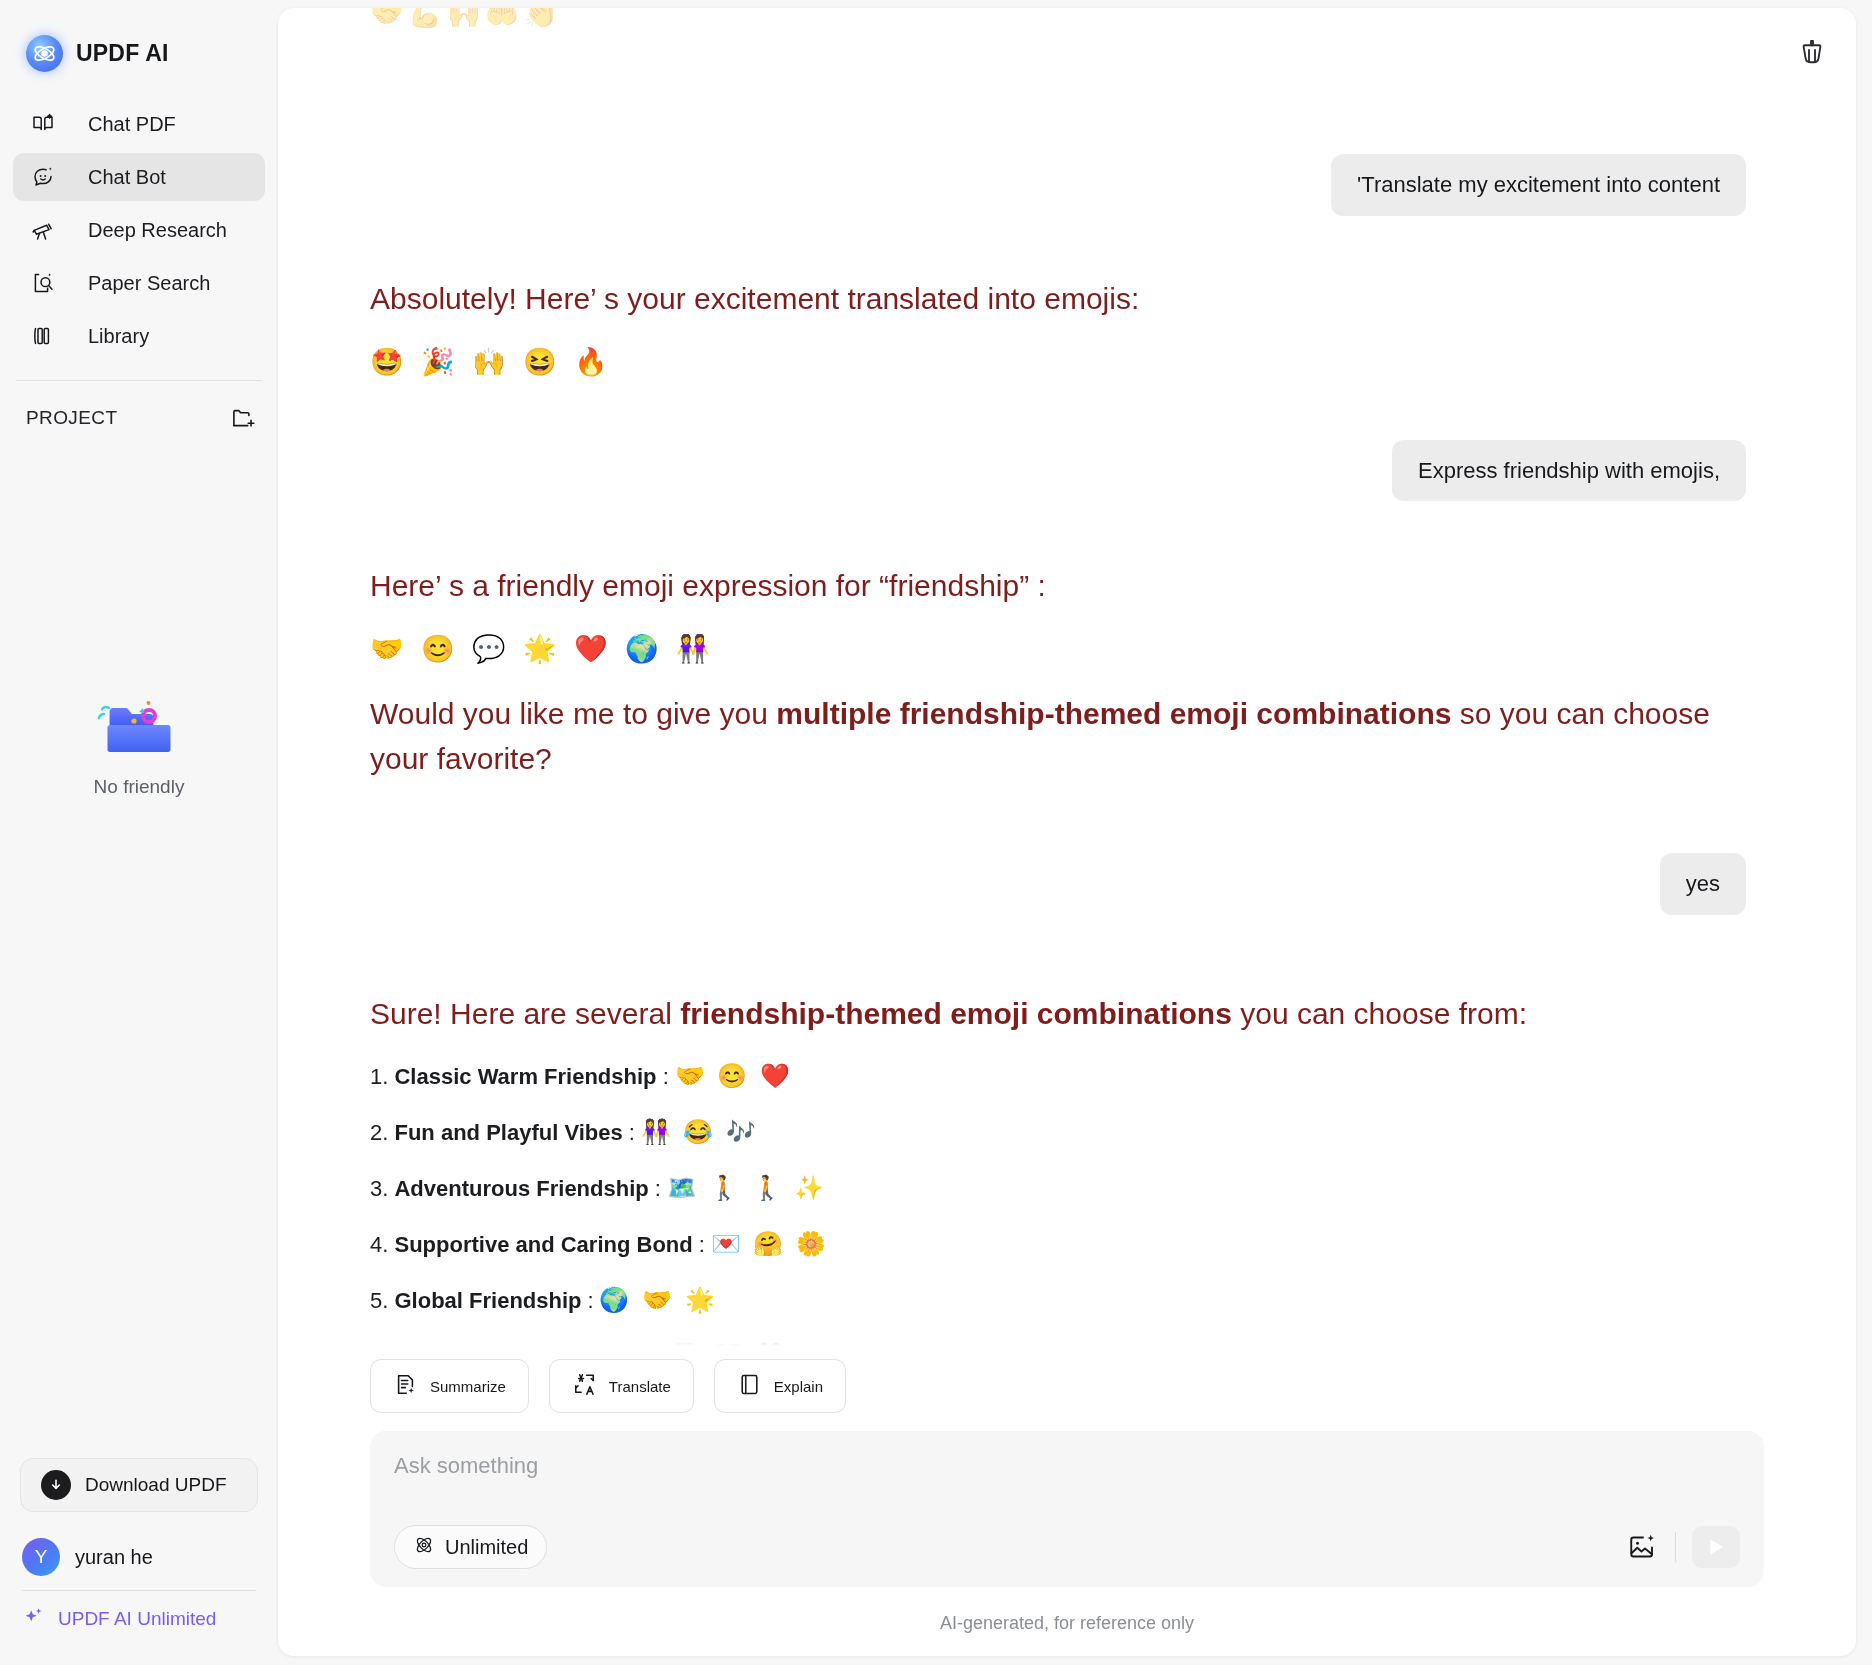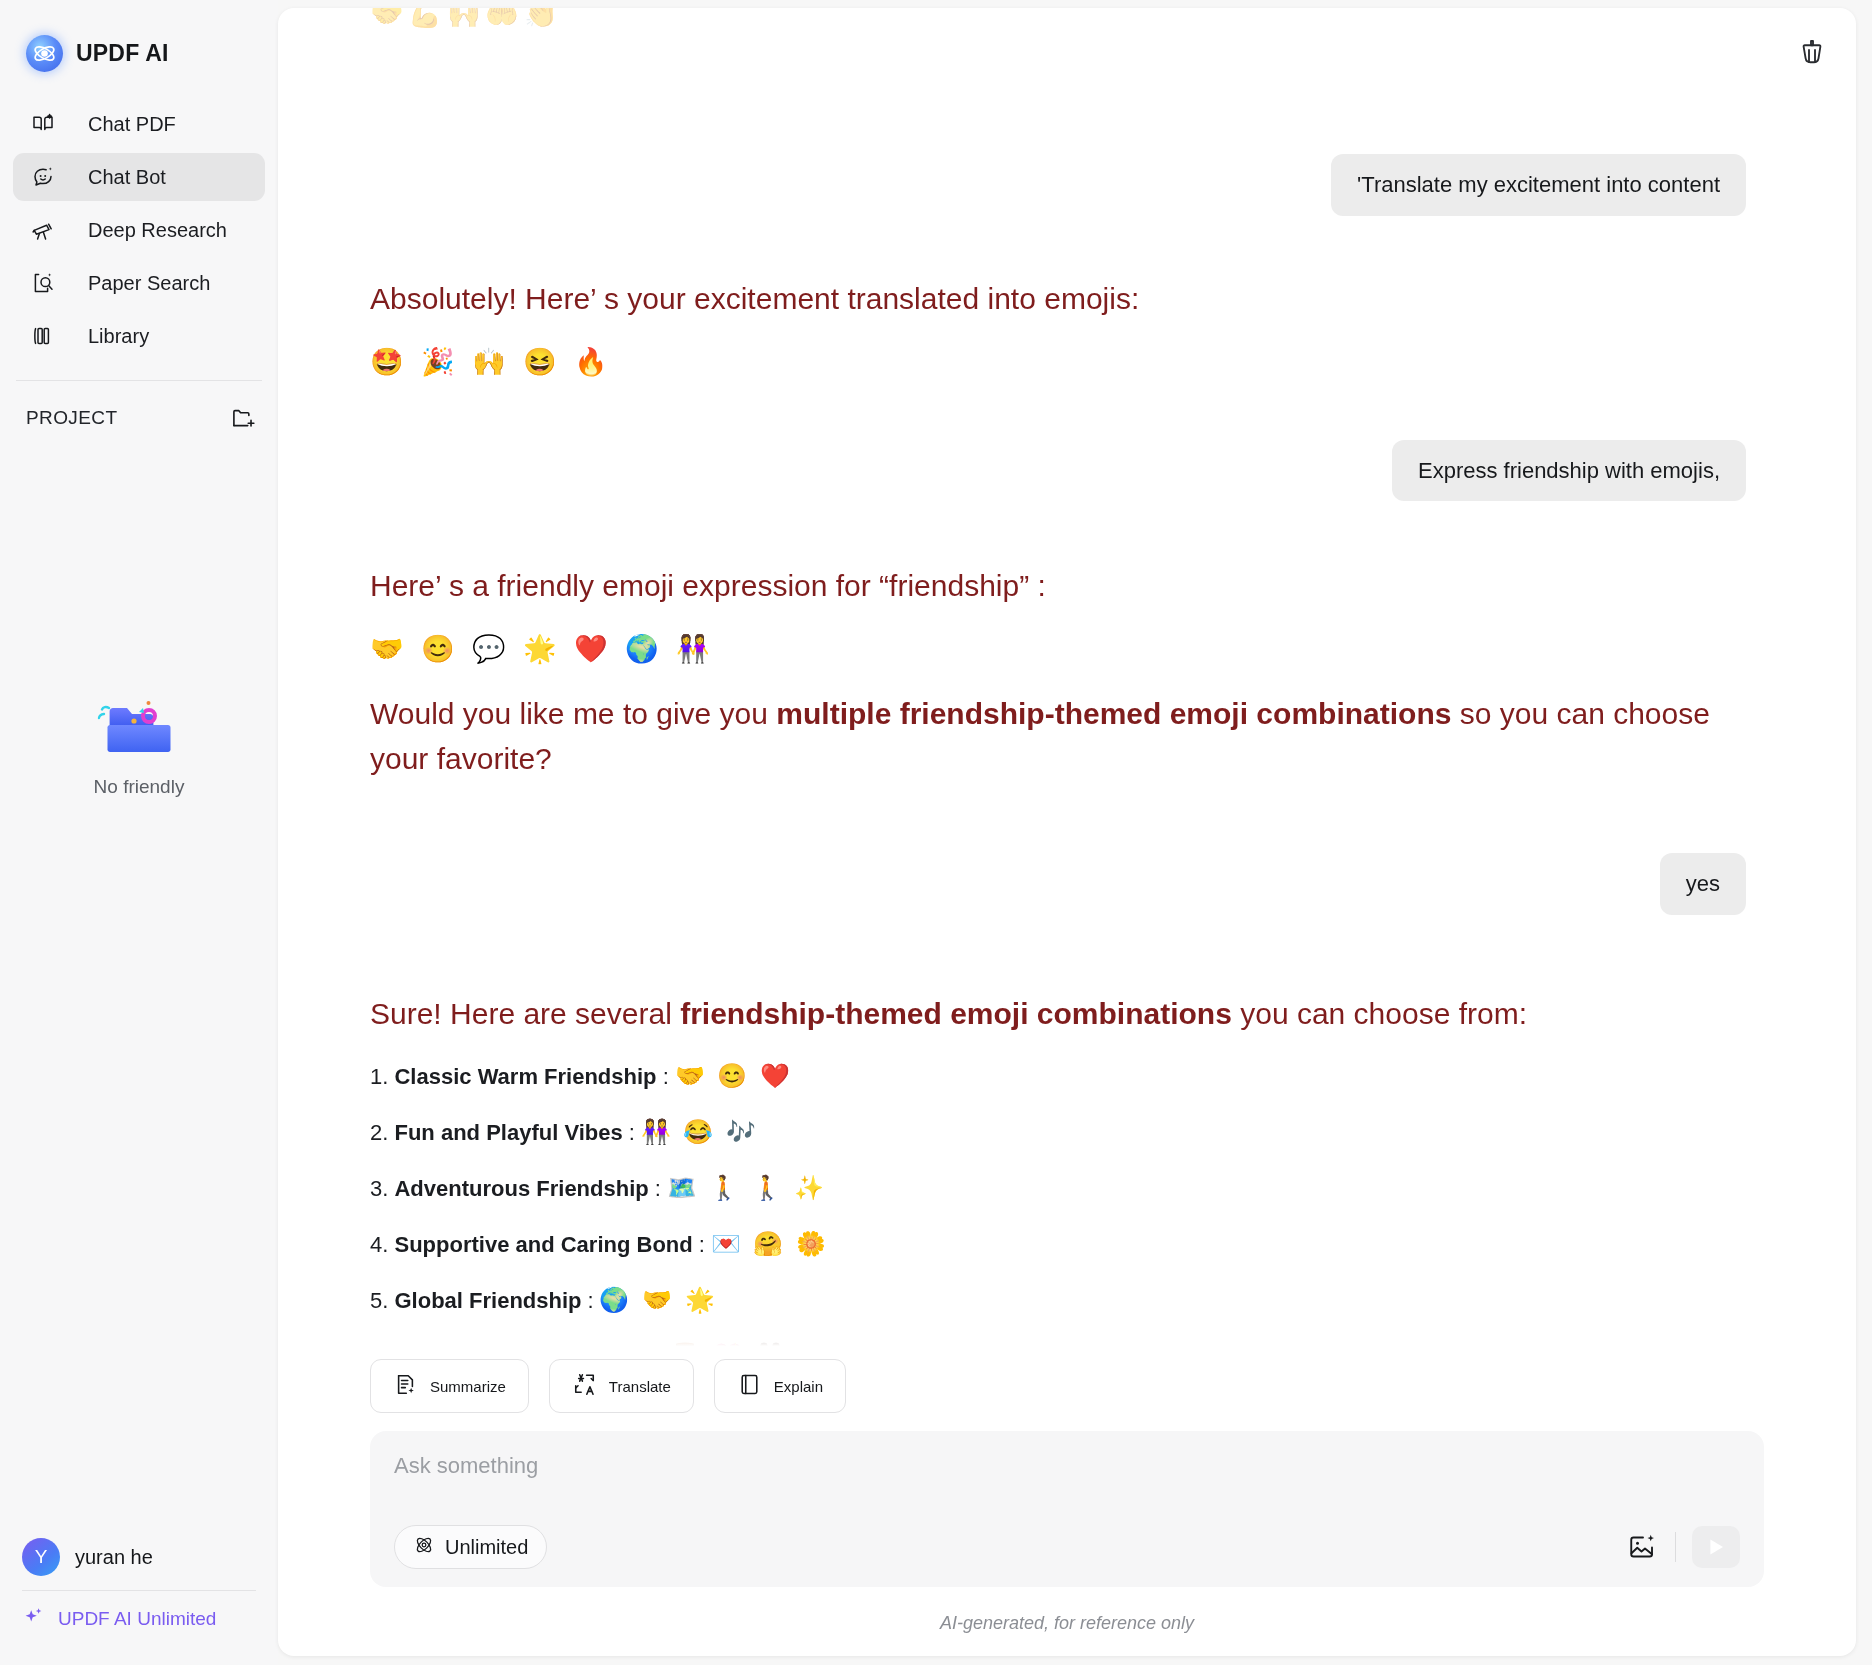--- a/index.html
+++ b/index.html
@@ -161,21 +161,21 @@
   .composer-right { display: flex; align-items: center; gap: 16px; }
   .img-btn { width: 34px; height: 34px; cursor: pointer; display:flex; align-items:center; justify-content:center;}
   .img-btn svg { width: 30px; height: 30px; }
   .vline { width: 1px; height: 30px; background: #dcdcde; }
   .send-btn {
     width: 48px; height: 42px; border-radius: 10px; background: #ededee;
     display: flex; align-items: center; justify-content: center; cursor: pointer;
   }
   .send-btn svg { width: 24px; height: 24px; }
 
-  .footnote { text-align: center; font-size: 18px; color: #8b8e94; padding: 26px 0 22px 0; font-style: italic; }
+  .footnote { text-align: center; font-size: 18px; color: #8b8e94; padding: 26px 0 22px 0; }
 </style>
 </head>
 <body>
 
 <div id="app">
 
   <aside class="sidebar">
 
     <div class="brand">
       <span class="brand-logo">
@@ -282,20 +282,28 @@
           <circle cx="57.5" cy="13" r="2" fill="#f0883c"></circle>
           <path d="M18 18c-3-2-6-1-7 1.5M13 24c-3 .4-4.8 2-5 4" stroke="#31d3ea" stroke-width="2.4" fill="none" stroke-linecap="round"></path>
           <path d="M48 22l4-4 1 5z" fill="#31d3ea"></path>
           <path d="M19 35h58c1.4 0 2.5 1.1 2.5 2.5v22c0 1.4-1.1 2.5-2.5 2.5H19c-1.4 0-2.5-1.1-2.5-2.5v-22c0-1.4 1.1-2.5 2.5-2.5z" fill="url(#fg2)"></path>
         </svg>
       </span>
       <span class="empty-text">No friendly</span>
     </div>
 
     <div class="sidebar-bottom">
+      <div class="download-btn">
+        <span class="dl-circle">
+          <svg viewBox="0 0 24 24" fill="none" stroke="#ffffff" stroke-width="2.4" stroke-linecap="round" stroke-linejoin="round">
+            <path d="M12 5v11M7 12l5 5 5-5"></path>
+          </svg>
+        </span>
+        <span class="download-label">Download UPDF</span>
+      </div>
 
       <div class="user-row">
         <span class="avatar">Y</span>
         <span class="user-name">yuran he</span>
       </div>
 
       <div class="user-sep"></div>
 
       <div class="unlimited">
         <span>

